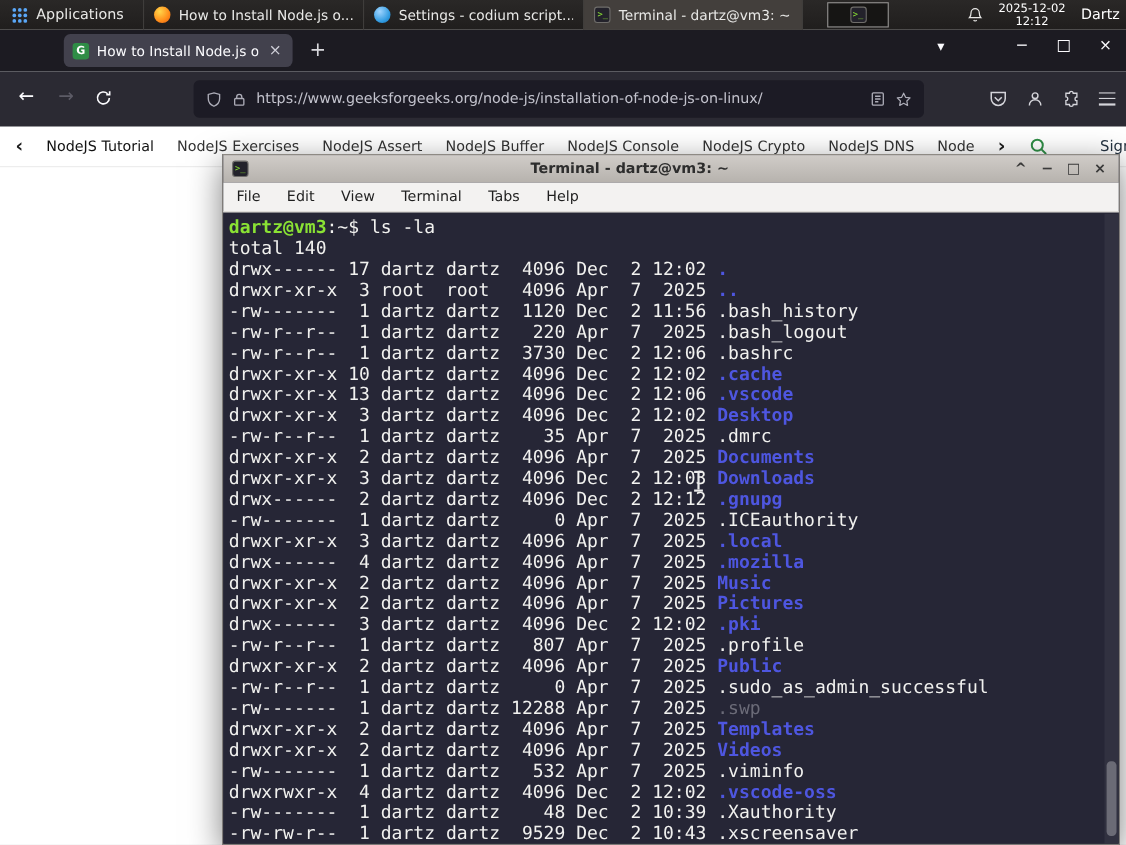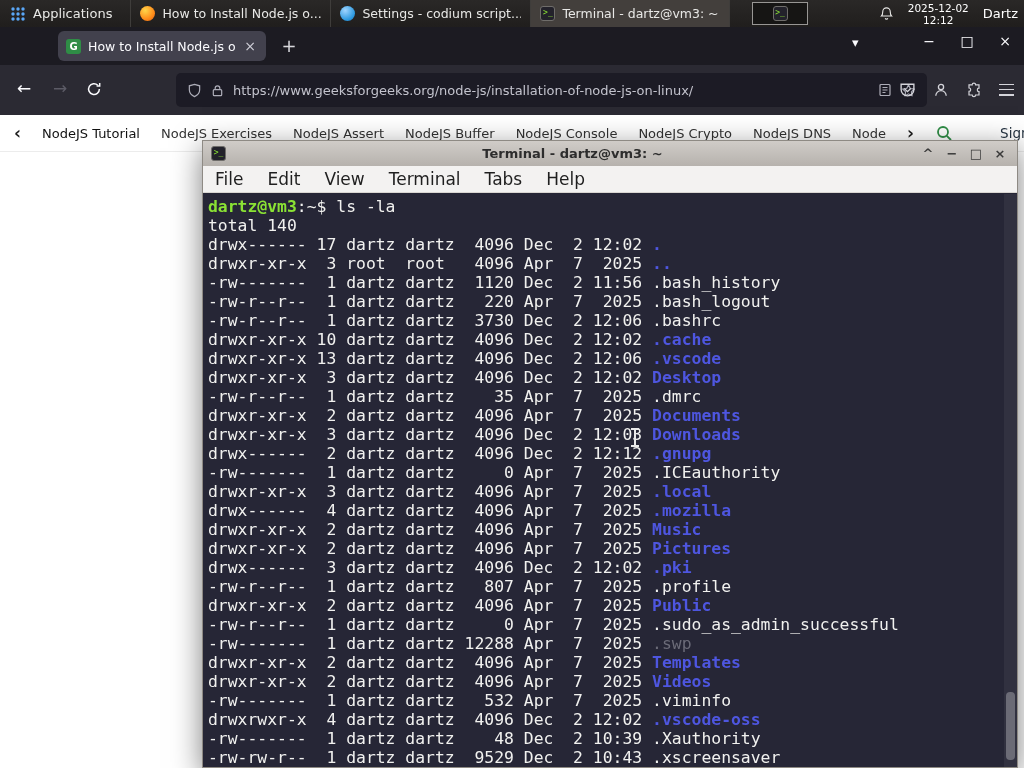--- a/index.html
+++ b/index.html
@@ -30,41 +30,41 @@
   .favicon{width:15px;height:15px;border-radius:3px;background:#2f8d46;color:#fff;font-size:10px;font-weight:bold;text-align:center;line-height:15px;flex:0 0 auto}
   .tab-close{font-size:14px;color:#cfcfd8;padding:0 2px}
   .newtab{position:absolute;left:276px;top:6px;width:26px;height:26px;font-size:18px;color:#d7d7dc;text-align:center;line-height:25px;border-radius:4px}
   .alltabs{position:absolute;left:852px;top:8px;font-size:13px;color:#fbfbfe}
   .winctl{position:absolute;right:12px;top:6px;display:flex;gap:24px;font-size:14px;color:#fbfbfe}
   .winctl span{width:14px;text-align:center}
 
   .toolbar{position:absolute;left:0;top:65px;width:1024px;height:50px;background:#2b2a33;z-index:10}
   .navbtn{position:absolute;top:13px;font-size:17px;color:#fbfbfe;width:24px;text-align:center}
   .navbtn.dis{color:#5c5b66}
-  .urlbar{position:absolute;left:176px;top:8px;width:751px;height:34px;background:#1c1b25;border-radius:5px;display:flex;align-items:center;gap:9px;padding:0 11px;color:#adadb8}
+  .urlbar{position:absolute;left:176px;top:8px;width:664px;height:34px;background:#1c1b25;border-radius:5px;display:flex;align-items:center;gap:9px;padding:0 11px;color:#adadb8}
   .urltext{flex:1;font-size:13px;color:#c3c3cd;white-space:nowrap;overflow:hidden}
   .tool-icons{position:absolute;right:10px;top:16px;display:flex;gap:17px;color:#d4d4da;align-items:center}
   .burger{width:15px;height:12px;display:flex;flex-direction:column;justify-content:space-between}
   .burger i{display:block;height:1.7px;background:#d4d4da}
 
   
   .page{position:absolute;left:0;top:115px;width:1024px;height:653px;background:#ffffff;z-index:5}
   .gfgnav{height:37px;display:flex;align-items:center;gap:21px;padding:0 14px;border-bottom:1px solid #ececec;font-size:13px;color:#333;white-space:nowrap;overflow:hidden}
   .gfgnav .chev{font-size:17px;font-weight:bold;color:#1c1c1c}
   .gfgnav .first{font-weight:normal;color:#111}
   .gfg-search{margin-left:auto;color:#2f8d46}
   .signin{margin-left:26px;margin-right:22px;font-size:13.5px;font-weight:500;color:#253341}
 
   
   .termwin{position:absolute;left:202px;top:140px;width:816px;height:628px;z-index:30;box-shadow:0 8px 28px rgba(0,0,0,.5);border:1px solid #8e8a84;background:#262636}
   .titlebar{height:25px;background:linear-gradient(#d0ccc8,#b6b2ad);display:flex;align-items:center;padding:0 8px;gap:8px}
   .titlebar .t-title{flex:1;text-align:center;font-size:13px;font-weight:bold;color:#2d2d2d}
   .t-btns{display:flex;gap:6px;color:#3a3a3a;font-size:13px;font-weight:bold}
   .t-btns span{width:18px;text-align:center}
-  .menubar{height:27px;background:#f3f2f1;border-bottom:1px solid #d9d6d2;display:flex;align-items:center;gap:24px;padding:0 12px;font-size:17px;color:#1f1f1f}
+  .menubar{height:27px;background:#f3f2f1;border-bottom:1px solid #d9d6d2;display:flex;align-items:center;gap:24px;padding:0 12px;font-size:13px;color:#1f1f1f}
   .termbody{position:absolute;left:0;top:53px;right:0;bottom:0;background:#262636;padding:3px 8px 0 5px;font-family:"DejaVu Sans Mono","Liberation Mono",monospace;font-size:16.4px;overflow:hidden}
   .tline{white-space:pre;line-height:19px;height:19px}
   .c-fg{color:#f1f1ef}
   .c-green{color:#8ae234;font-weight:bold}
   .c-dir{color:#4e56e0;font-weight:bold}
   .c-dim{color:#6b6b78}
   .sb-track{position:absolute;right:0;top:0;bottom:0;width:13px;background:rgba(255,255,255,0.05)}
   .sb-thumb{position:absolute;right:2px;top:498px;width:9px;height:68px;background:#6b6b76;border-radius:4px}
 
   

